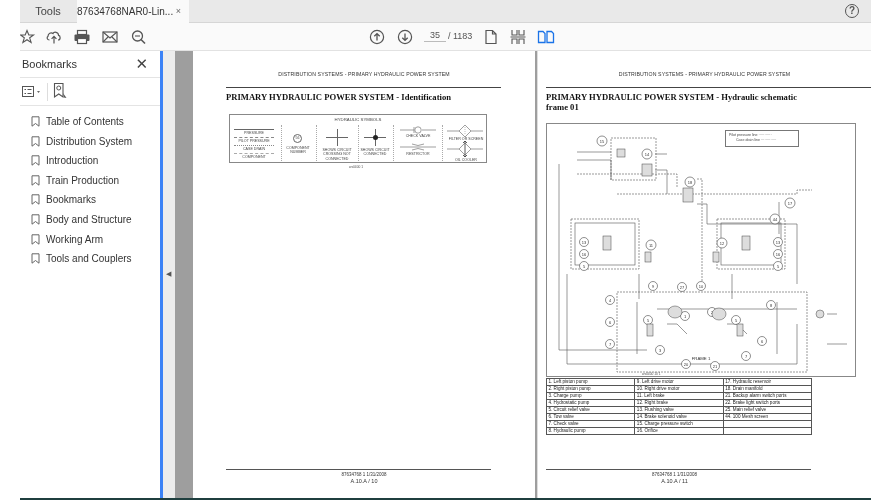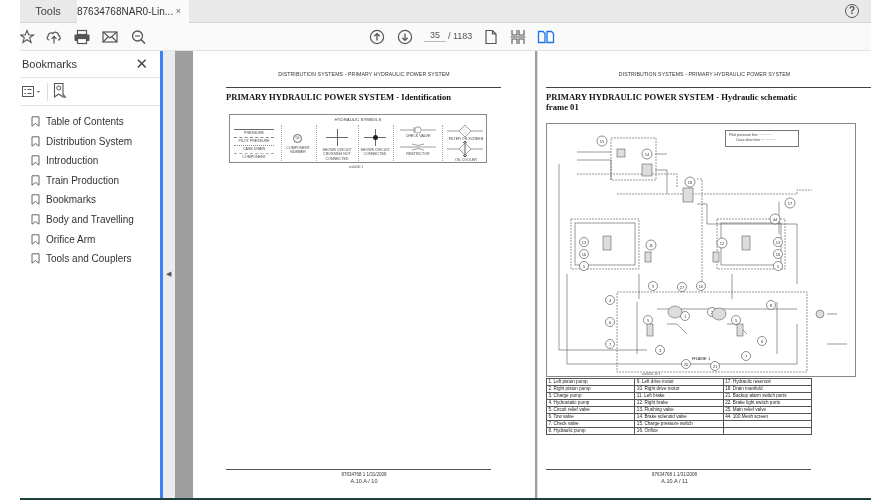--- a/index.html
+++ b/index.html
@@ -156,24 +156,24 @@
             <path d="M1 0.8 L8 0.8 L8 10.2 L4.5 7.5 L1 10.2 Z" fill="none" stroke="#666" stroke-width="1"></path>
           </svg><span>Introduction</span></li>
       <li class="bm-item"><svg class="bmk" viewBox="0 0 9 11">
             <path d="M1 0.8 L8 0.8 L8 10.2 L4.5 7.5 L1 10.2 Z" fill="none" stroke="#666" stroke-width="1"></path>
           </svg><span>Train Production</span></li>
       <li class="bm-item"><svg class="bmk" viewBox="0 0 9 11">
             <path d="M1 0.8 L8 0.8 L8 10.2 L4.5 7.5 L1 10.2 Z" fill="none" stroke="#666" stroke-width="1"></path>
           </svg><span>Bookmarks</span></li>
       <li class="bm-item"><svg class="bmk" viewBox="0 0 9 11">
             <path d="M1 0.8 L8 0.8 L8 10.2 L4.5 7.5 L1 10.2 Z" fill="none" stroke="#666" stroke-width="1"></path>
-          </svg><span>Body and Travelling</span></li>
-      <li class="bm-item"><svg class="bmk" viewBox="0 0 9 11">
-            <path d="M1 0.8 L8 0.8 L8 10.2 L4.5 7.5 L1 10.2 Z" fill="none" stroke="#666" stroke-width="1"></path>
-          </svg><span>Orifice Arm</span></li>
+          </svg><span>Body and Structure</span></li>
+      <li class="bm-item"><svg class="bmk" viewBox="0 0 9 11">
+            <path d="M1 0.8 L8 0.8 L8 10.2 L4.5 7.5 L1 10.2 Z" fill="none" stroke="#666" stroke-width="1"></path>
+          </svg><span>Working Arm</span></li>
       <li class="bm-item"><svg class="bmk" viewBox="0 0 9 11">
             <path d="M1 0.8 L8 0.8 L8 10.2 L4.5 7.5 L1 10.2 Z" fill="none" stroke="#666" stroke-width="1"></path>
           </svg><span>Tools and Couplers</span></li>
     </ul>
   </div>
   <div class="collapse-strip"></div>
   <div class="collapse-arrow">◀</div>
 
   <div class="docarea">
 

